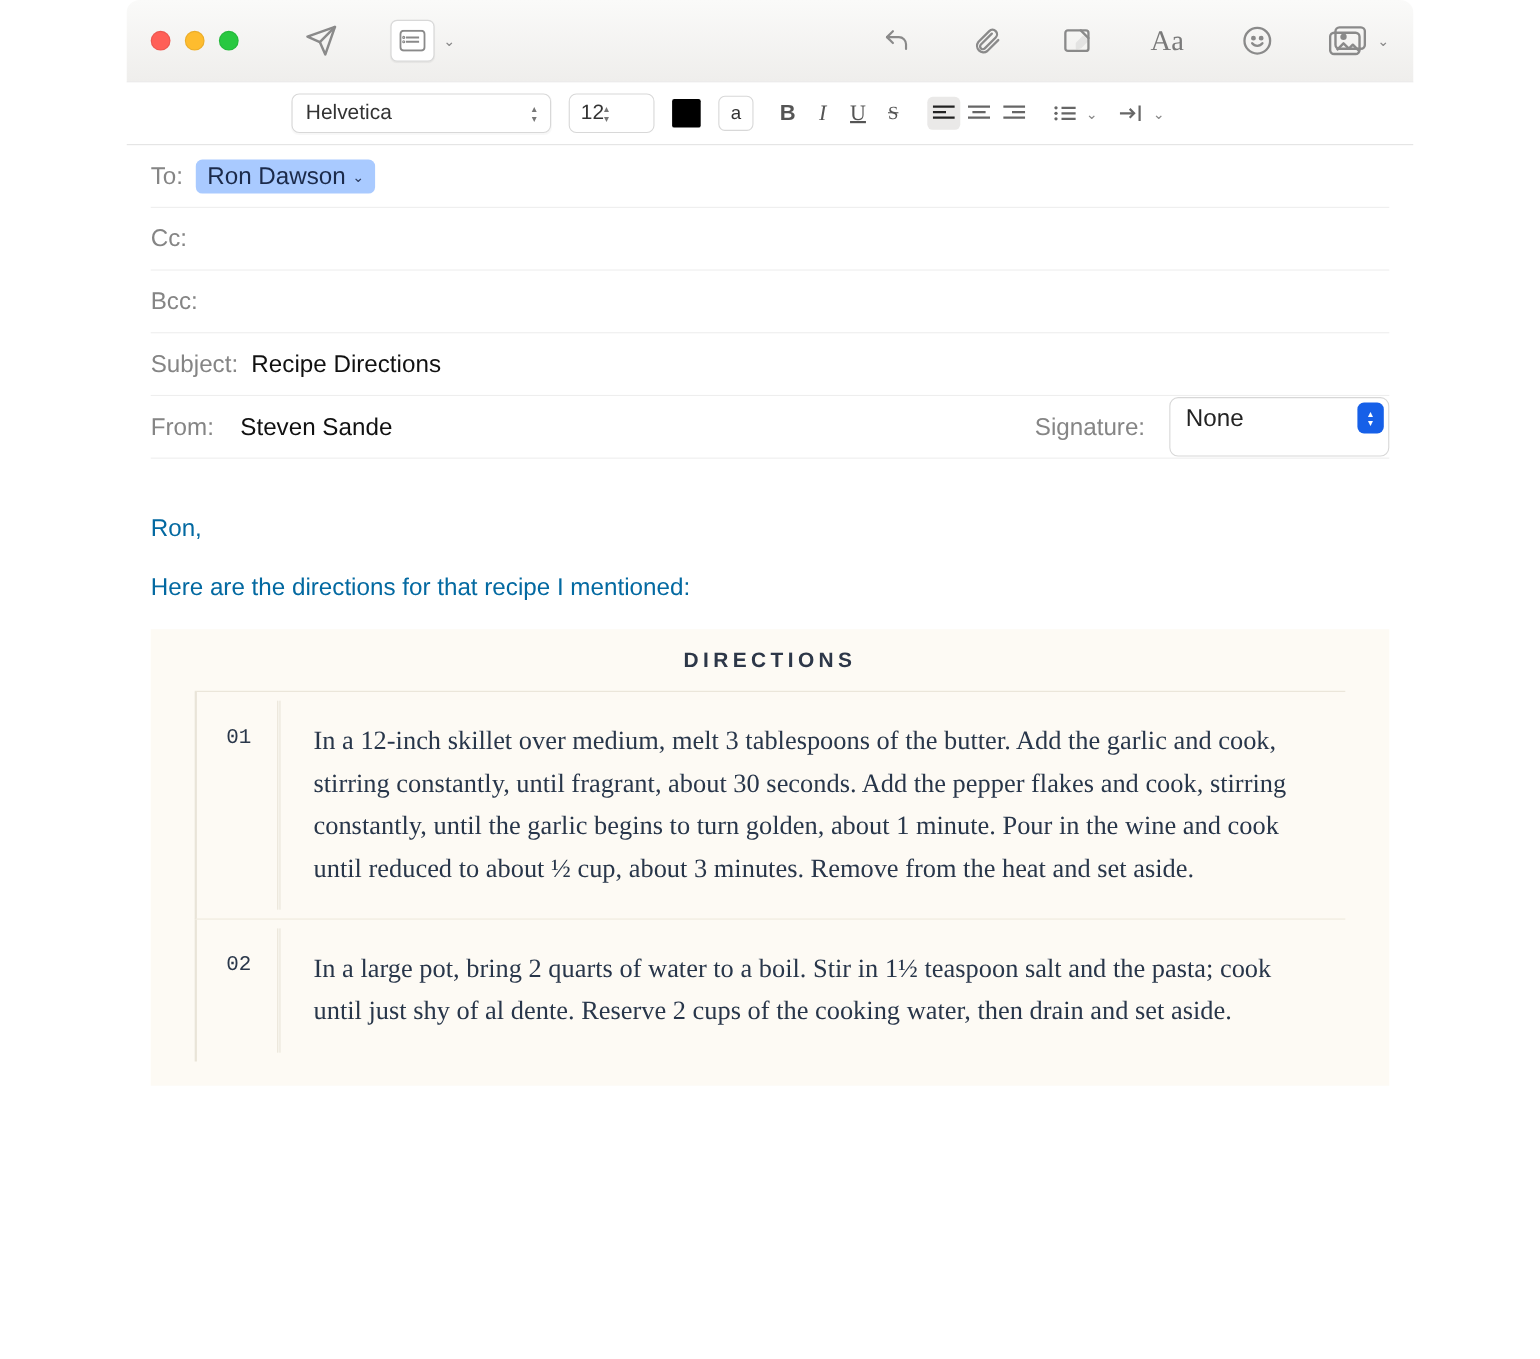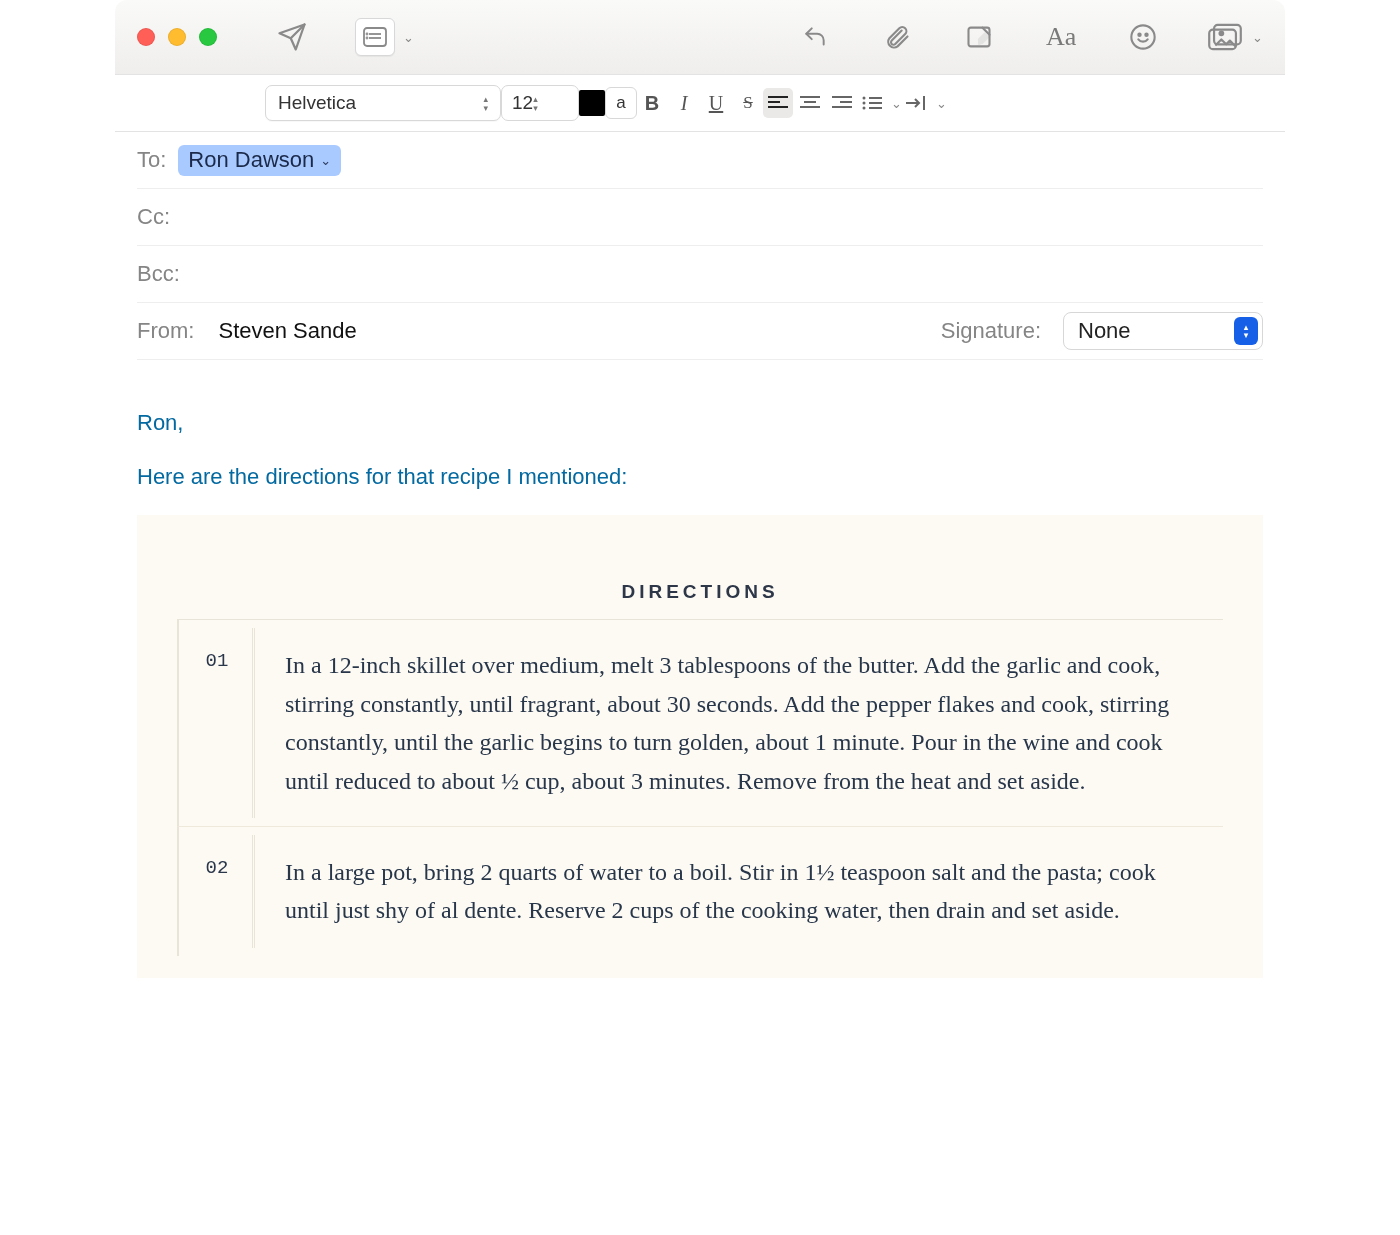--- a/index.html
+++ b/index.html
@@ -85,20 +85,21 @@
   }
 
   
   .formatbar {
     background:#fff;
     border-bottom:1px solid var(--border);
     display:flex;
     align-items:center;
     height:56px;
     padding: 0 22px 0 150px;
+    gap: 16px;
   }
   .ff-select {
     display:flex;
     align-items:center;
     justify-content:space-between;
     width: 210px;
     height: 34px;
     background:#fff;
     border:1px solid #d8d8d8;
     border-radius:7px;
@@ -190,21 +191,21 @@
   .sig {
     display:flex; align-items:center; gap:22px;
     font-size:22px;
   }
   .sig-label { color: var(--grey-label); }
   .sig-select {
     display:flex; align-items:center; justify-content:space-between;
     width: 180px; height:36px;
     border:1px solid #d7d7d7; border-radius:8px;
     background:#fff;
-    padding: 0 4px 0 14px;
+    padding: 0 4px 16px 14px;
   }
   .sig-select .sel-arrow {
     width:24px; height:28px; border-radius:6px;
     background: var(--select-arrow-bg);
     display:flex; flex-direction:column; align-items:center; justify-content:center;
     color:#fff; font-size:9px; line-height:8px;
   }
 
   
   .body-area {
@@ -222,21 +223,20 @@
   }
   .recipe-title {
     text-align:center;
     letter-spacing: 4px;
     font-weight:700;
     color: var(--recipe-dark);
     font-size:19px;
     padding-bottom:16px;
     border-bottom:1px solid #e9e4d8;
     font-family: -apple-system, Helvetica, Arial, sans-serif;
-    margin-top: 48px;
   }
   .recipe-steps {
     display:flex; flex-direction:column;
   }
   .recipe-step {
     display:flex;
     gap: 0;
     border-left: 2px solid #e9e4d8;
     border-bottom:1px solid #efe9dc;
     margin-left: 0px;
@@ -430,20 +430,24 @@
     </div>
 
     <div class="field-row">
       <span class="field-label">Cc:</span>
     </div>
 
     <div class="field-row">
       <span class="field-label">Bcc:</span>
     </div>
 
+    <div class="field-row">
+      <span class="field-label">Subject:</span>
+      <span class="subject-value">Recipe Directions</span>
+    </div>
 
     <div class="field-row">
       <div class="from-row">
         <div style="display:flex; align-items:center; gap:24px;">
           <span class="field-label">From:</span>
           <span class="from-value">Steven Sande</span>
         </div>
         <div class="sig">
           <span class="sig-label">Signature:</span>
           <div class="sig-select">

